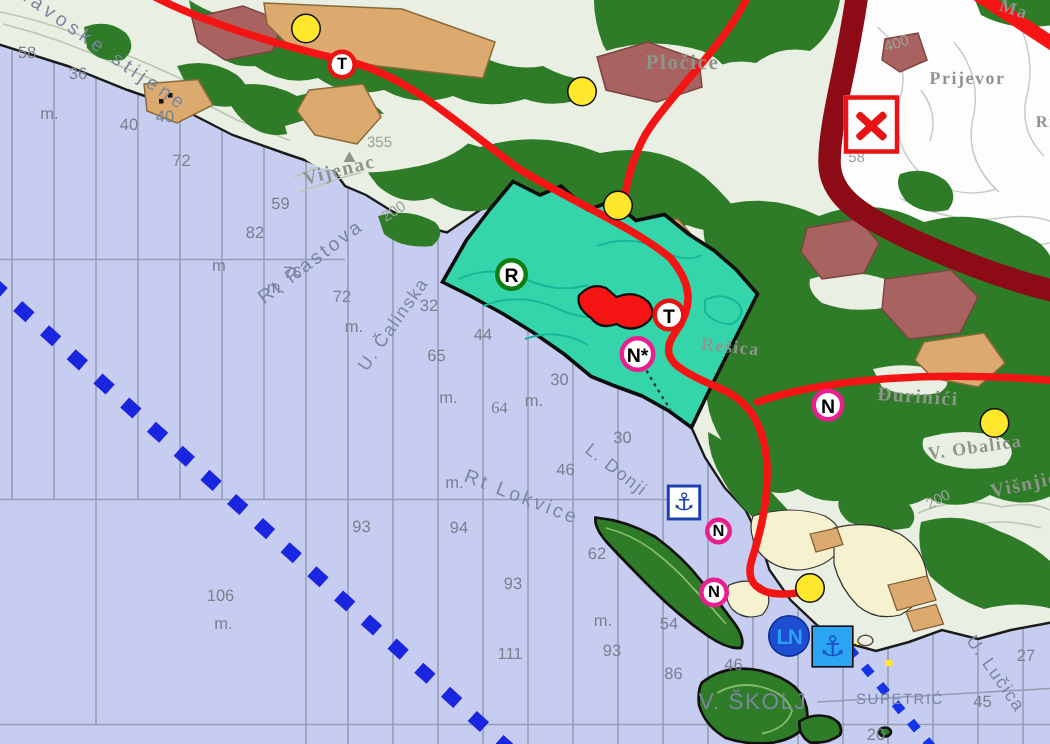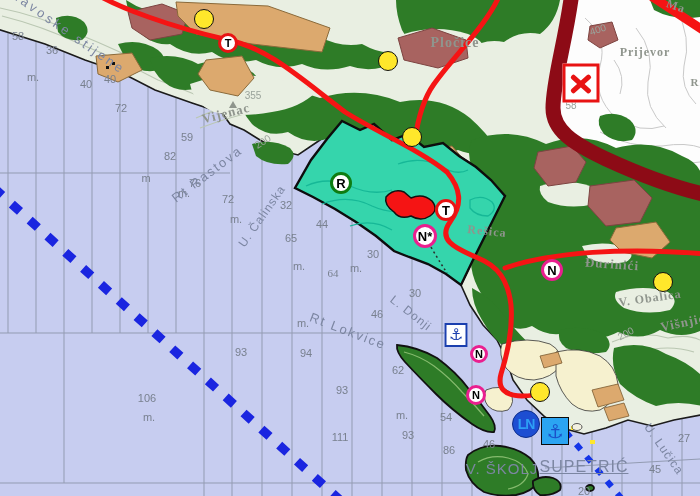--- a/index.html
+++ b/index.html
@@ -229,21 +229,21 @@
       <div class="sounding" style="left: 655px; top: 469px;">45</div>
       <div class="sounding" style="left: 684px; top: 438px;">27</div>
       <div class="sounding" style="left: 584px; top: 491px;">20</div>
       <div class="lbl sea" style="left: 60px; top: 26px; font-size: 13px; letter-spacing: 3px; transform: translate(-50%, -50%) rotate(35deg);">Konavoske stijene</div>
       <div class="lbl sea" style="left: 207px; top: 174px; font-size: 13px; letter-spacing: 2px; transform: translate(-50%, -50%) rotate(-37deg);">Rt Rastova</div>
       <div class="lbl sea" style="left: 262px; top: 216px; font-size: 12px; letter-spacing: 1px; transform: translate(-50%, -50%) rotate(-55deg);">U. Čalinska</div>
       <div class="lbl sea" style="left: 348px; top: 331px; font-size: 13px; letter-spacing: 2px; transform: translate(-50%, -50%) rotate(21deg);">Rt Lokvice</div>
       <div class="lbl sea" style="left: 411px; top: 313px; font-size: 12px; letter-spacing: 1px; transform: translate(-50%, -50%) rotate(38deg);">L. Donji</div>
       <div class="lbl sea" style="left: 664px; top: 449px; font-size: 12px; letter-spacing: 1px; transform: translate(-50%, -50%) rotate(55deg);">U. Lučica</div>
       <div class="lbl sea" style="left: 502px; top: 468px; font-size: 15px; letter-spacing: 1px; transform: translate(-50%, -50%) rotate(0deg);">V. ŠKOLJ</div>
-      <div class="lbl sea" style="left: 584px; top: 467px; font-size: 16px; letter-spacing: 1px; transform: translate(-50%, -50%) rotate(0deg); text-decoration: underline;">SUPETRIĆ</div>
+      <div class="lbl sea" style="left: 600px; top: 467px; font-size: 10px; letter-spacing: 1px; transform: translate(-50%, -50%) rotate(0deg);">SUPETRIĆ</div>
       <div class="lbl place" style="left: 645px; top: 52px; font-size: 12px; transform: translate(-50%, -50%) rotate(0deg);">Prijevor</div>
       <div class="lbl place" style="left: 455px; top: 43px; font-size: 14px; transform: translate(-50%, -50%) rotate(0deg);">Pločice</div>
       <div class="lbl place" style="left: 226px; top: 113px; font-size: 13px; transform: translate(-50%, -50%) rotate(-14deg);">Vijenac</div>
       <div class="lbl place" style="left: 685px; top: 322px; font-size: 13px; transform: translate(-50%, -50%) rotate(-12deg);">Višnjići</div>
       <div class="lbl place" style="left: 650px; top: 298px; font-size: 12px; transform: translate(-50%, -50%) rotate(-8deg);">V. Obalica</div>
       <div class="lbl place" style="left: 612px; top: 264px; font-size: 13px; transform: translate(-50%, -50%) rotate(4deg);">Đurinići</div>
       <div class="lbl place" style="left: 487px; top: 231px; font-size: 12px; transform: translate(-50%, -50%) rotate(6deg);">Rešica</div>
       <div class="lbl place" style="left: 676px; top: 6px; font-size: 12px; transform: translate(-50%, -50%) rotate(18deg);">Ma</div>
       <div class="lbl place" style="left: 697px; top: 82px; font-size: 11px; transform: translate(-50%, -50%) rotate(0deg);">Ri</div>
       <div class="lbl contour" style="left: 598px; top: 30px; font-size: 10px; transform: translate(-50%, -50%) rotate(-18deg);">400</div>

